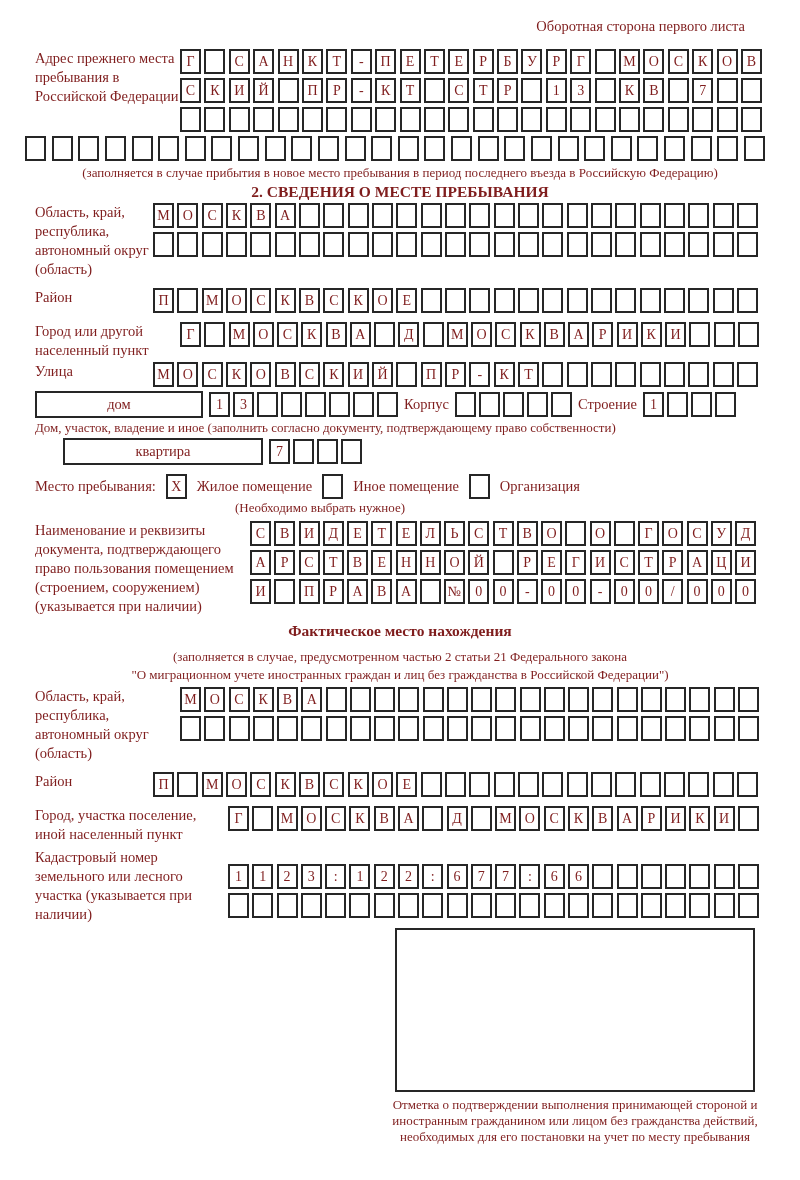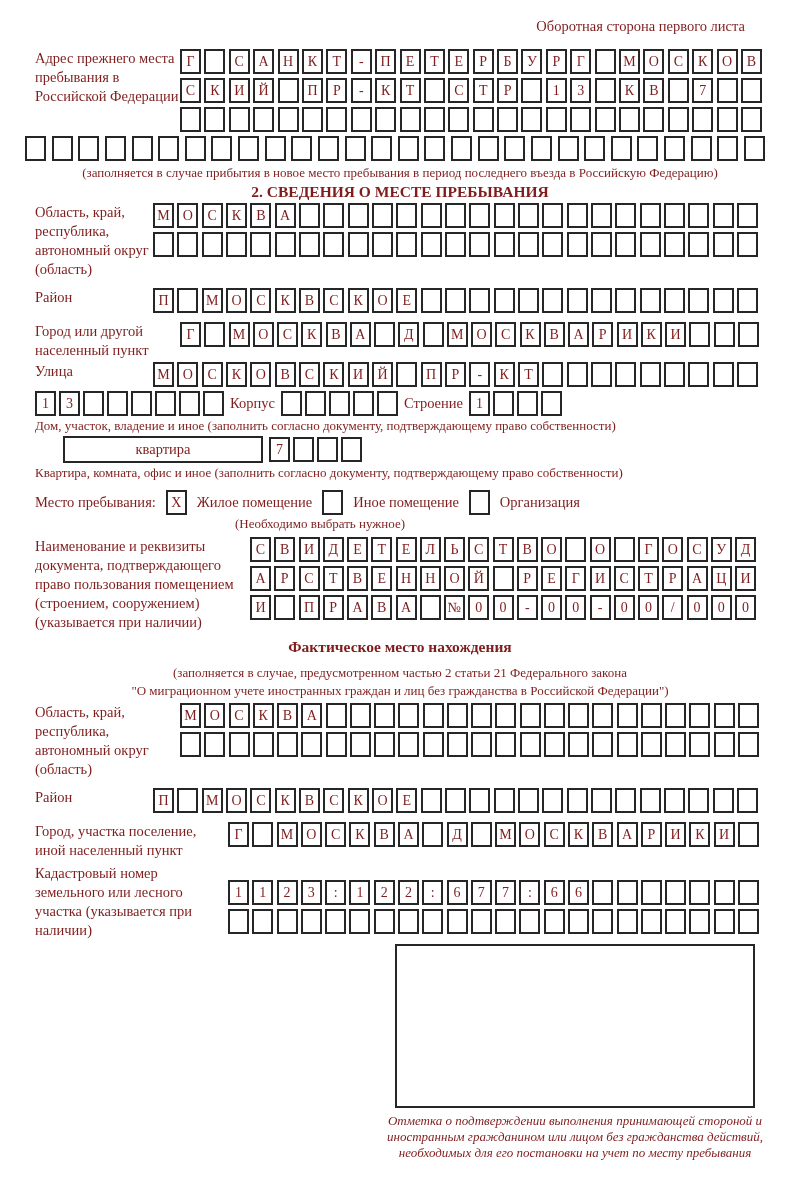--- a/index.html
+++ b/index.html
@@ -36,21 +36,21 @@
   .inl{font-size:14.5px;white-space:nowrap;}
   .mt2{margin-top:2px;} .mt3{margin-top:9px;} .mt4{margin-top:4px;}
   .mt5{margin-top:5px;} .mt6{margin-top:6px;}
   .mt14{margin-top:14px;}
   .pt16{padding-top:16px;}
   .staynote{width:570px;margin-left:35px;text-align:center;font-size:13px;line-height:16px;margin-top:1px;}
   .stampbox{
     box-sizing:border-box;width:360px;height:164px;margin:4px 0 0 395px;
     border:2px solid #262626;background:#fff;
   }
-  .stampnote{width:390px;margin:5px 0 0 380px;text-align:center;font-size:13px;line-height:16px;font-style:italic;}
+  .stampnote{width:390px;margin:5px 0 0 380px;text-align:center;font-size:13px;line-height:16px;}
   .g6{gap:6px;} .g10{gap:10px;}
 </style>
 </head>
 <body>
 
 <div class="page">
 
   <div class="hdr">Оборотная сторона первого листа</div>
 
   <div class="field mt14">
@@ -316,20 +316,21 @@
         <div class="cell">&nbsp;</div>
         <div class="cell">&nbsp;</div>
         <div class="cell">&nbsp;</div>
         <div class="cell">&nbsp;</div>
         <div class="cell">&nbsp;</div>
         <div class="cell">&nbsp;</div>
       </div>
   </div>
 
   <div class="hrow mt4 g6">
+    <div class="labelbox lb168">дом</div>
     <div class="boxrow gapped">
         <div class="cell">1</div>
         <div class="cell">3</div>
         <div class="cell">&nbsp;</div>
         <div class="cell">&nbsp;</div>
         <div class="cell">&nbsp;</div>
         <div class="cell">&nbsp;</div>
         <div class="cell">&nbsp;</div>
         <div class="cell">&nbsp;</div>
       </div>
@@ -353,21 +354,20 @@
 
   <div class="hrow mt2 g6">
     <div class="labelbox lb200">квартира</div>
     <div class="boxrow gapped">
         <div class="cell">7</div>
         <div class="cell">&nbsp;</div>
         <div class="cell">&nbsp;</div>
         <div class="cell">&nbsp;</div>
       </div>
   </div>
-  <div class="note-l">Квартира, комната, офис и иное (заполнить согласно документу, подтверждающему право собственности)</div>
 
   <div class="hrow mt3 g10">
     <div class="inl">Место пребывания:</div>
     <div class="boxrow gapped">
         <div class="cell">X</div>
       </div>
     <div class="inl">Жилое помещение</div>
     <div class="boxrow gapped">
         <div class="cell">&nbsp;</div>
       </div>

